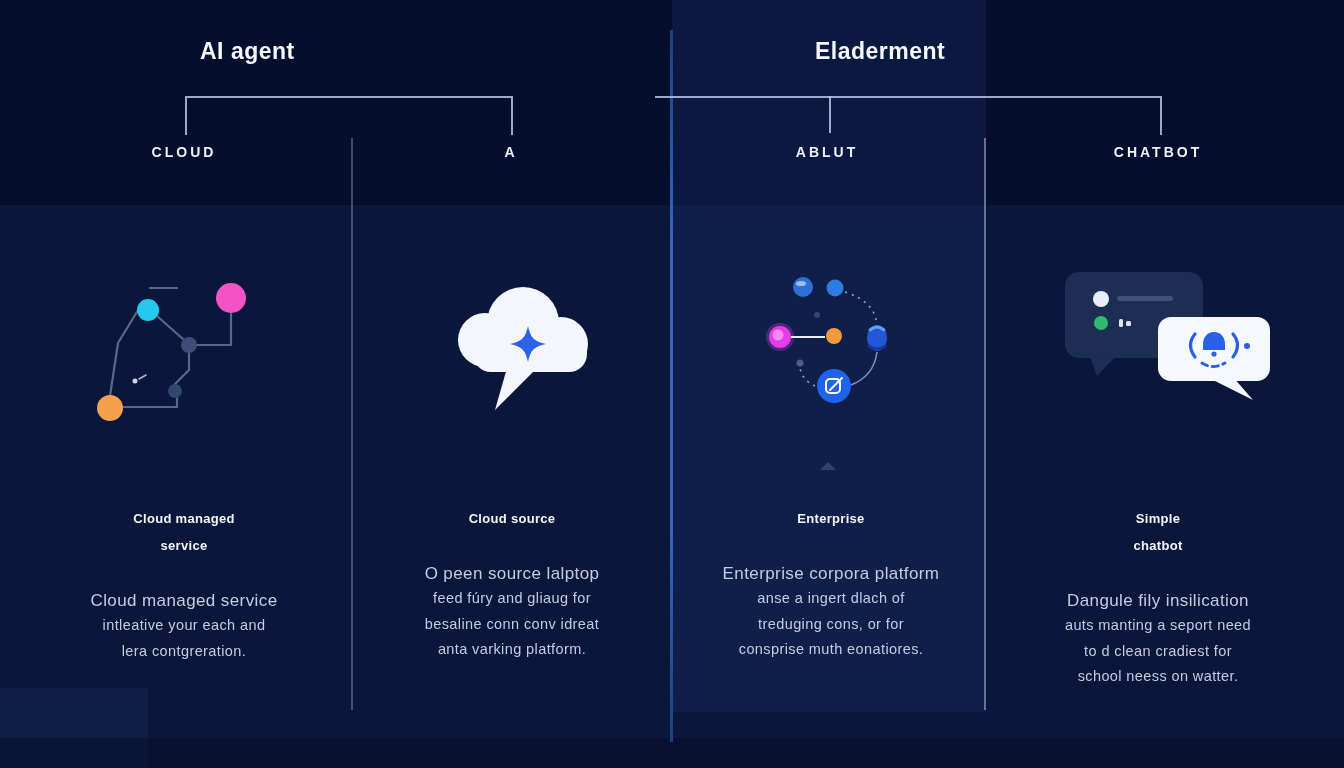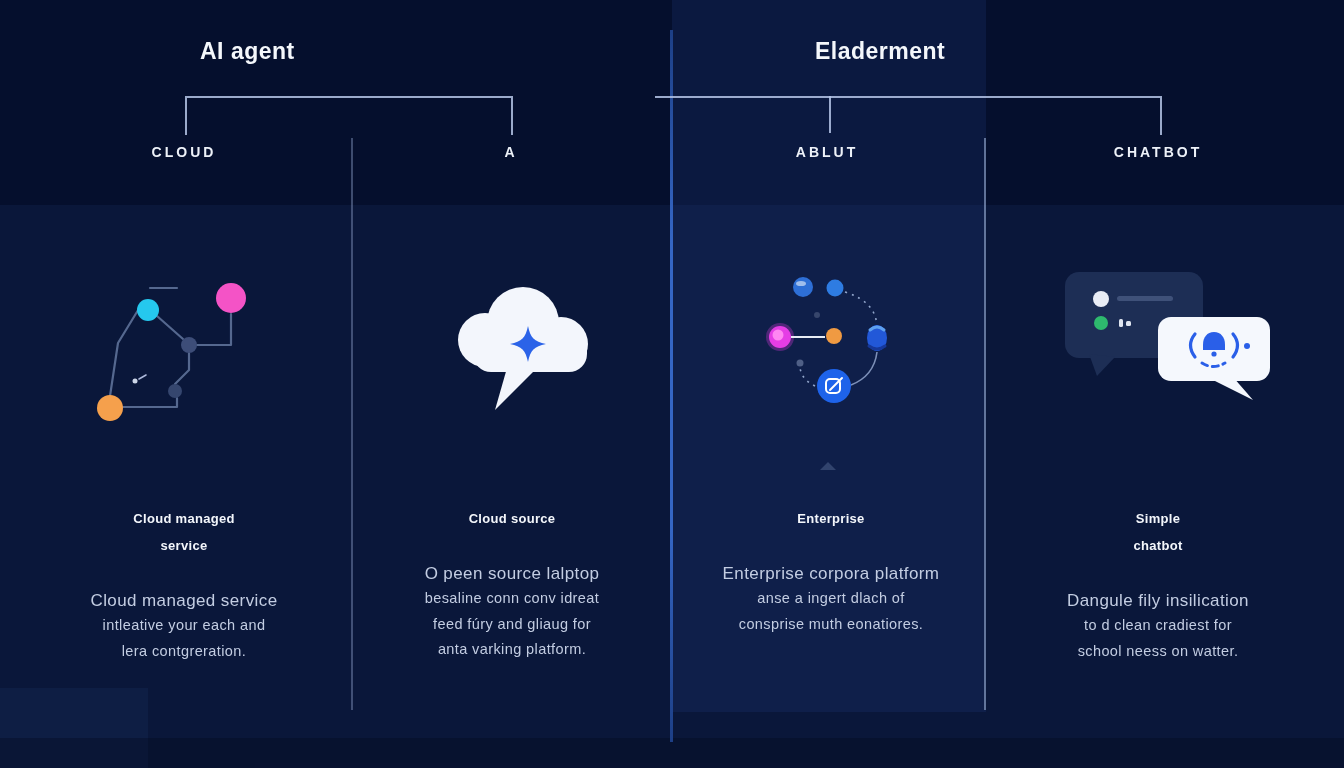--- a/index.html
+++ b/index.html
@@ -164,36 +164,38 @@
     <div class="body-line">intleative your each and</div>
     <div class="body-line">lera contgreration.</div>
     <div class="body-line"></div>
   </div>
 </div>
 
 <div class="abs txt" style="left:357px">
   <div class="title-line">Cloud source</div>
   <div class="lead">O peen source lalptop</div>
   <div class="body-block">
+    <div class="body-line">feed fúry and gliaug for</div>
     <div class="body-line">besaline conn conv idreat</div>
-    <div class="body-line">feed fúry and gliaug for</div>
     <div class="body-line">anta varking platform.</div>
   </div>
 </div>
 
 <div class="abs txt" style="left:676px">
   <div class="title-line">Enterprise</div>
   <div class="lead">Enterprise corpora platform</div>
   <div class="body-block">
     <div class="body-line">anse a ingert dlach of</div>
+    <div class="body-line">treduging cons, or for</div>
     <div class="body-line">consprise muth eonatiores.</div>
   </div>
 </div>
 
 <div class="abs txt" style="left:1003px">
   <div class="title-line">Simple</div>
   <div class="title-line">chatbot</div>
   <div class="lead">Dangule fily insilication</div>
   <div class="body-block">
+    <div class="body-line">auts manting a seport need</div>
     <div class="body-line">to d clean cradiest for</div>
     <div class="body-line">school neess on watter.</div>
   </div>
 </div>
 
 </body></html>

